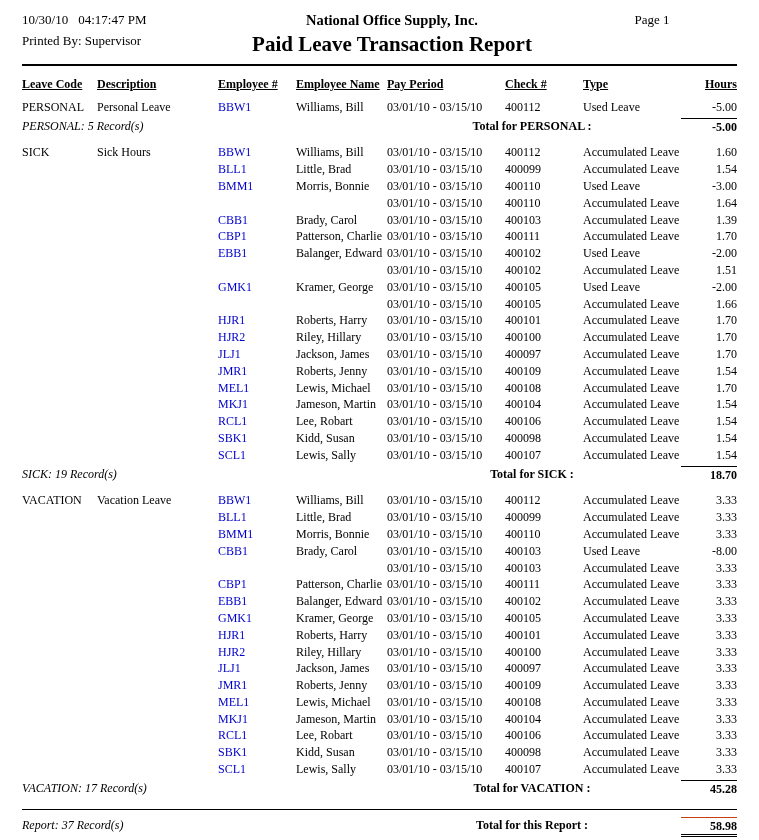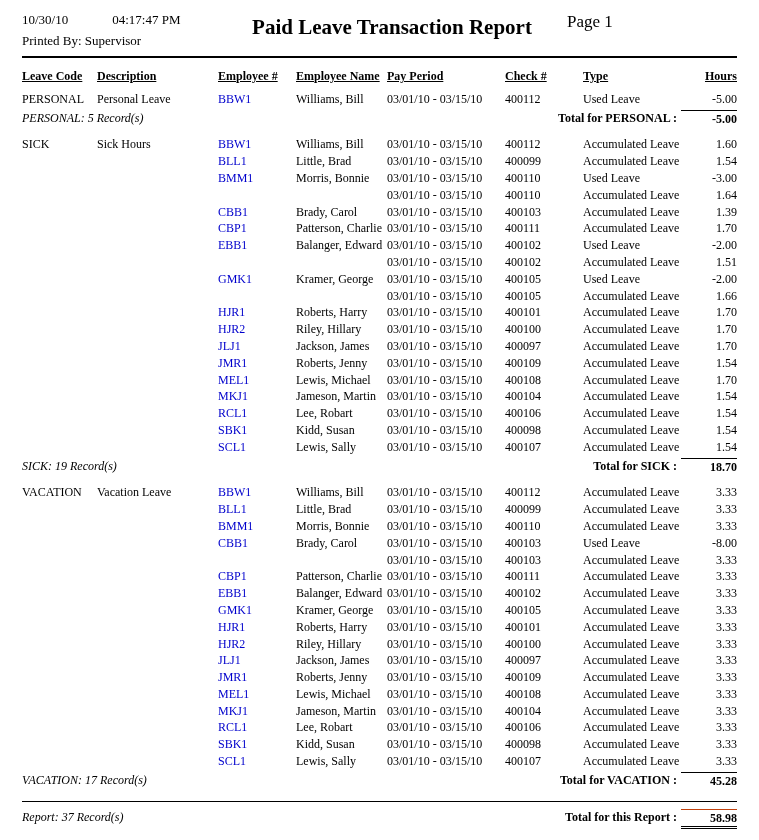--- a/index.html
+++ b/index.html
@@ -5,59 +5,60 @@
   html, body { margin: 0; padding: 0; }
   body {
     width: 759px; height: 840px; overflow: hidden;
     background: #ffffff; color: #000000;
     font-family: "Liberation Serif", "DejaVu Serif", serif;
   }
   .page { padding: 12px 22px 0 22px; }
 
   
   .hdr { display: grid; grid-template-columns: 195px 1fr 170px; }
-  .dateline { display: flex; gap: 44px; font-size: 13px; }
+  .dateline { display: flex; gap: 10px; font-size: 13px; }
   .printed-by { font-size: 13px; margin-top: 5px; }
   .company { font-size: 14.5px; font-weight: bold; text-align: center; }
   .report-title { font-size: 21px; font-weight: bold; text-align: center; margin-top: 3px; }
-  .page-num { font-size: 17px; text-align: left; }
+  .page-num { font-size: 13px; text-align: center; }
   .hdr-rule { border-top: 2px solid #000; margin-top: 7px; }
 
   
   .grid-row { display: grid; grid-template-columns: 75px 121px 78px 91px 118px 78px 98px 56px; }
   .c { font-size: 12px; line-height: 16.8px; white-space: nowrap; overflow: visible; }
   .col-headers { margin-top: 10px; margin-bottom: 3px; font-family: Liberation Serif, serif; }
   .h { font-weight: bold; text-decoration: underline; }
   .hours { text-align: right; }
   .link { color: var(--link-color, #0000cc); cursor: pointer; }
 
   .group { margin-top: 6px; }
   .group + .group { margin-top: 9px; }
   .group-footer { margin-top: 2px; }
   .rc { font-style: italic; }
-  .total-label { font-weight: bold; text-align: right; padding-right: 4px; }
+  .total-label { font-weight: bold; text-align: center; padding-right: 4px; }
   .total-hours { font-weight: bold; border-top: 1px solid #000; }
 
   .footer-rule { border-top: 1px solid #000; margin-top: 11px; margin-bottom: 7px; }
   .grand-total { font-weight: bold; border-top: 1px solid #c2410c; border-bottom: 3px double #000; }
 </style>
 </head>
 <body>
 
 <div class="page">
 
   <div class="hdr">
     <div>
       <div class="dateline">
         <span>10/30/10</span>
         <span>04:17:47 PM</span>
       </div>
       <div class="printed-by">Printed By: Supervisor</div>
     </div>
     <div>
+      <div class="company">National Office Supply, Inc.</div>
       <div class="report-title">Paid Leave Transaction Report</div>
     </div>
     <div class="page-num">Page 1</div>
   </div>
 
   <div class="hdr-rule"></div>
 
   <div class="grid-row col-headers">
     <div class="c h">Leave Code</div>
     <div class="c h">Description</div>

